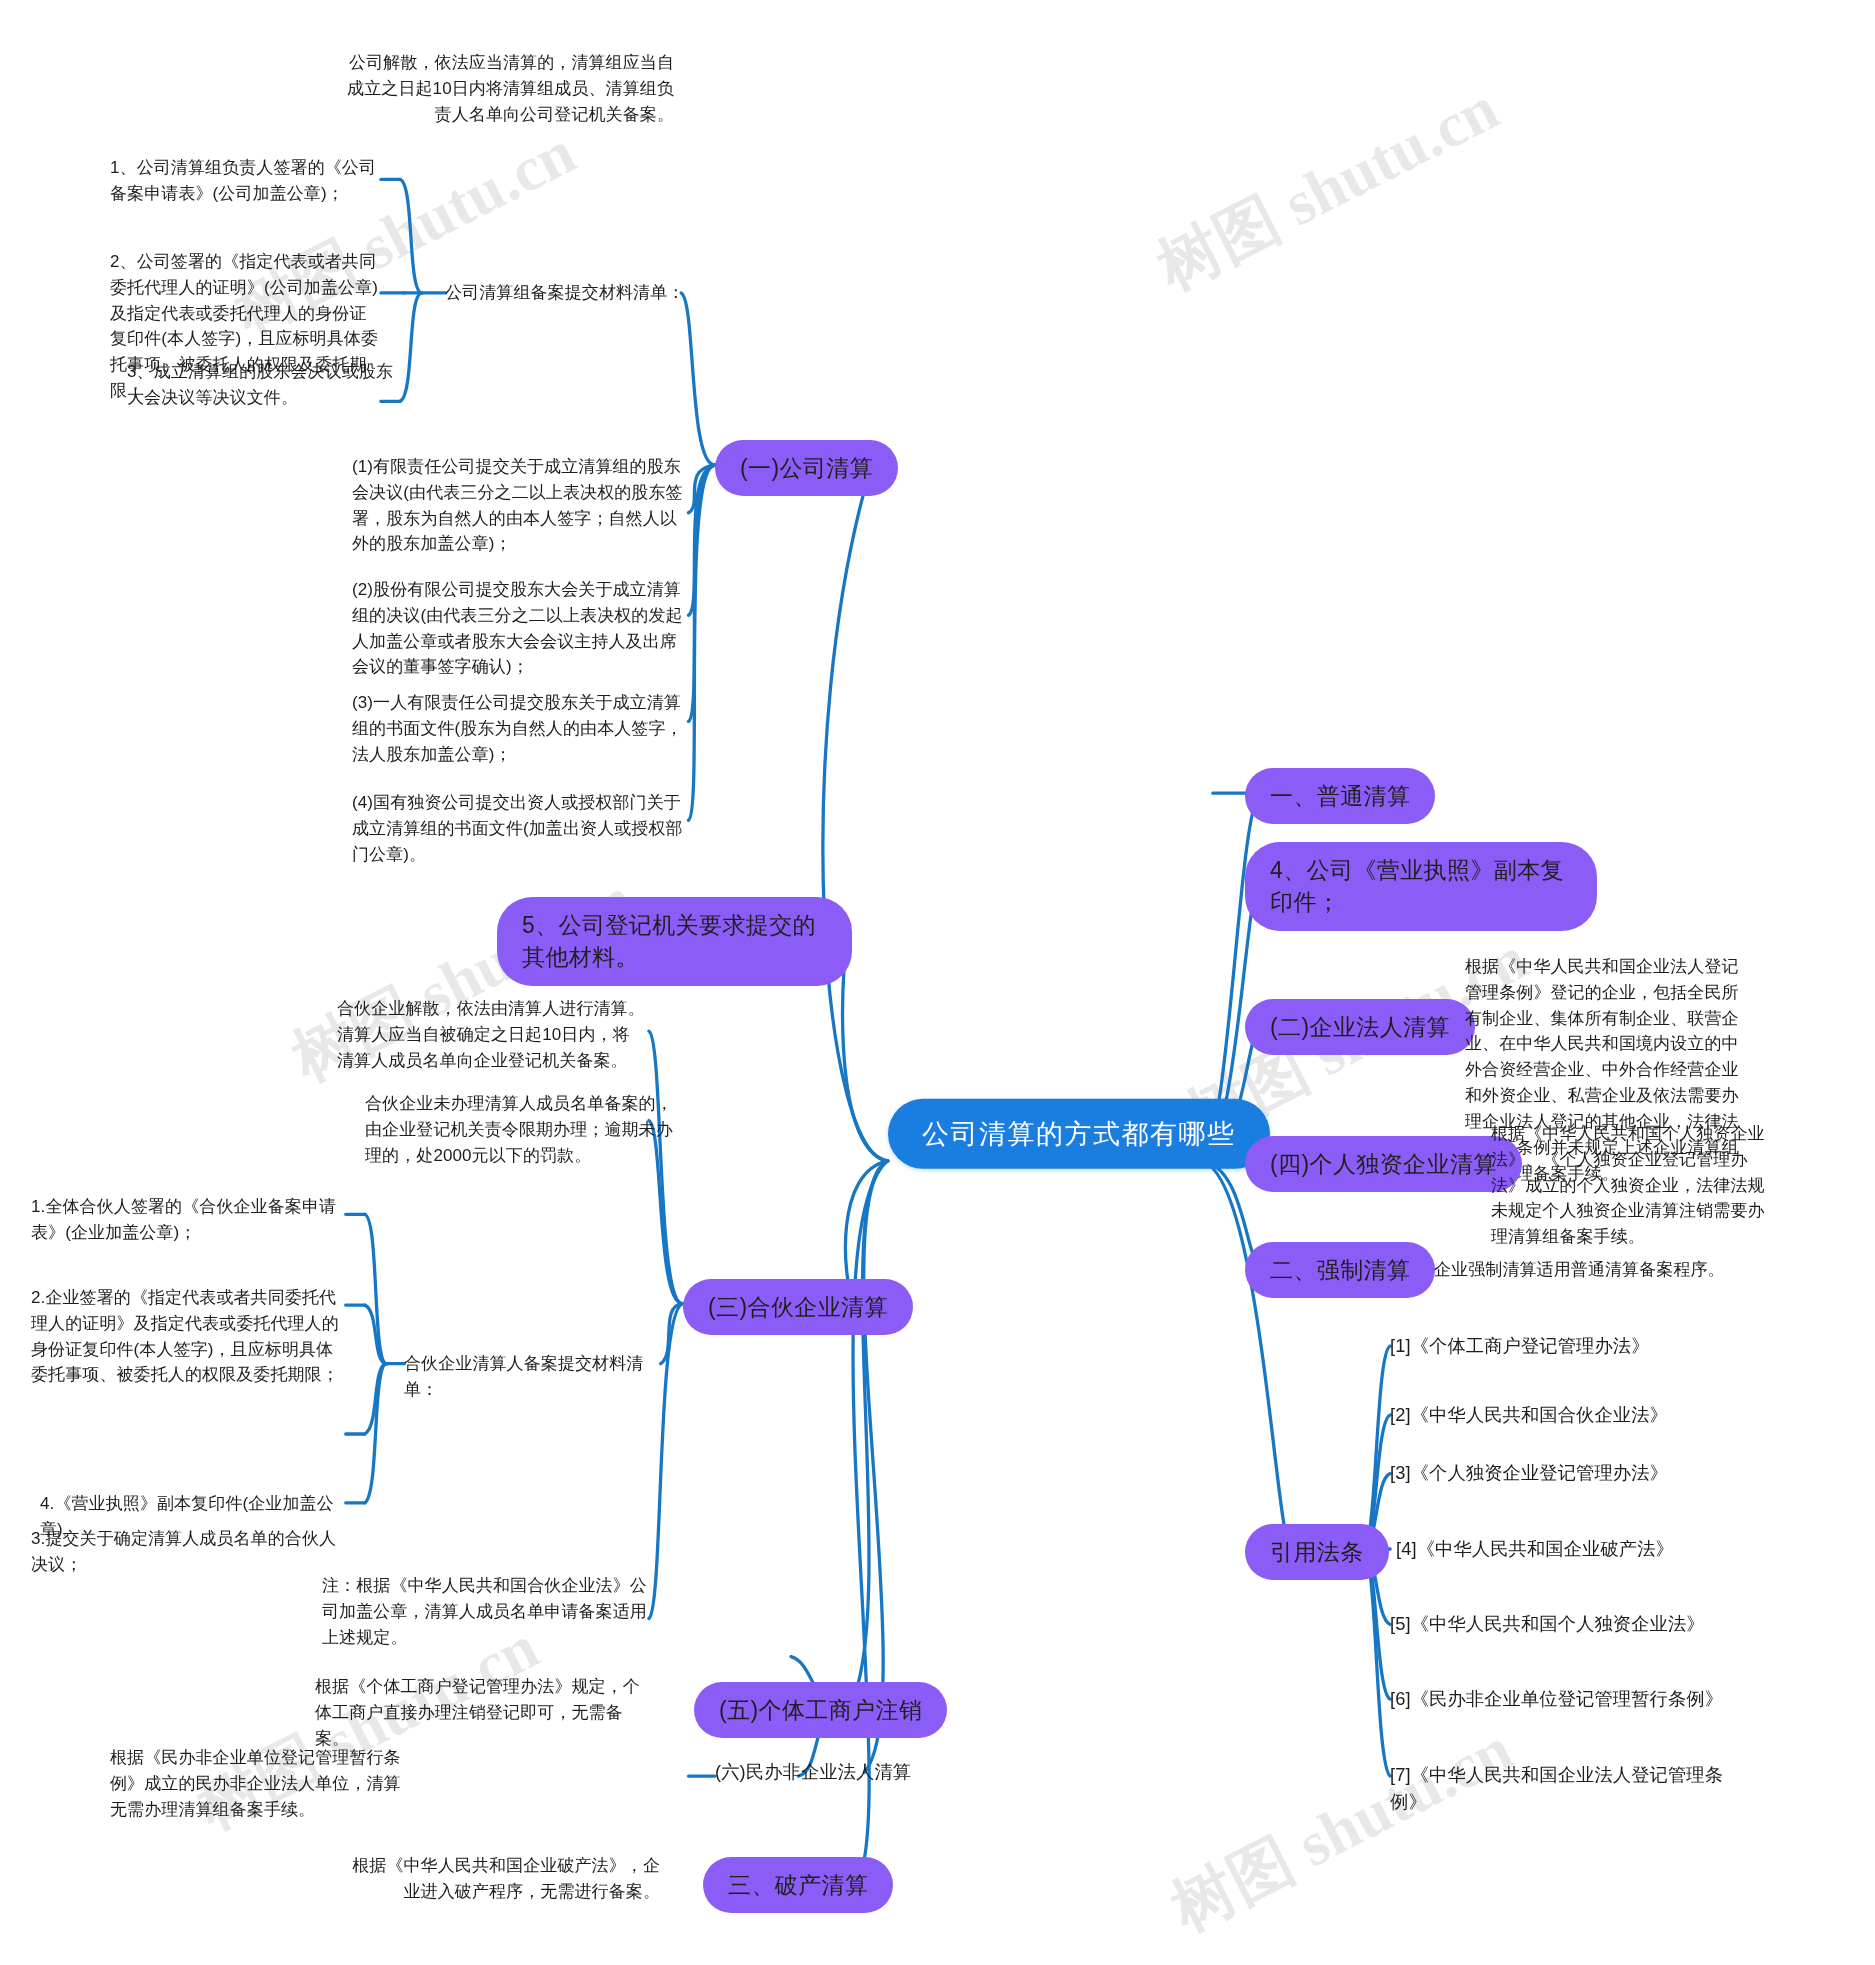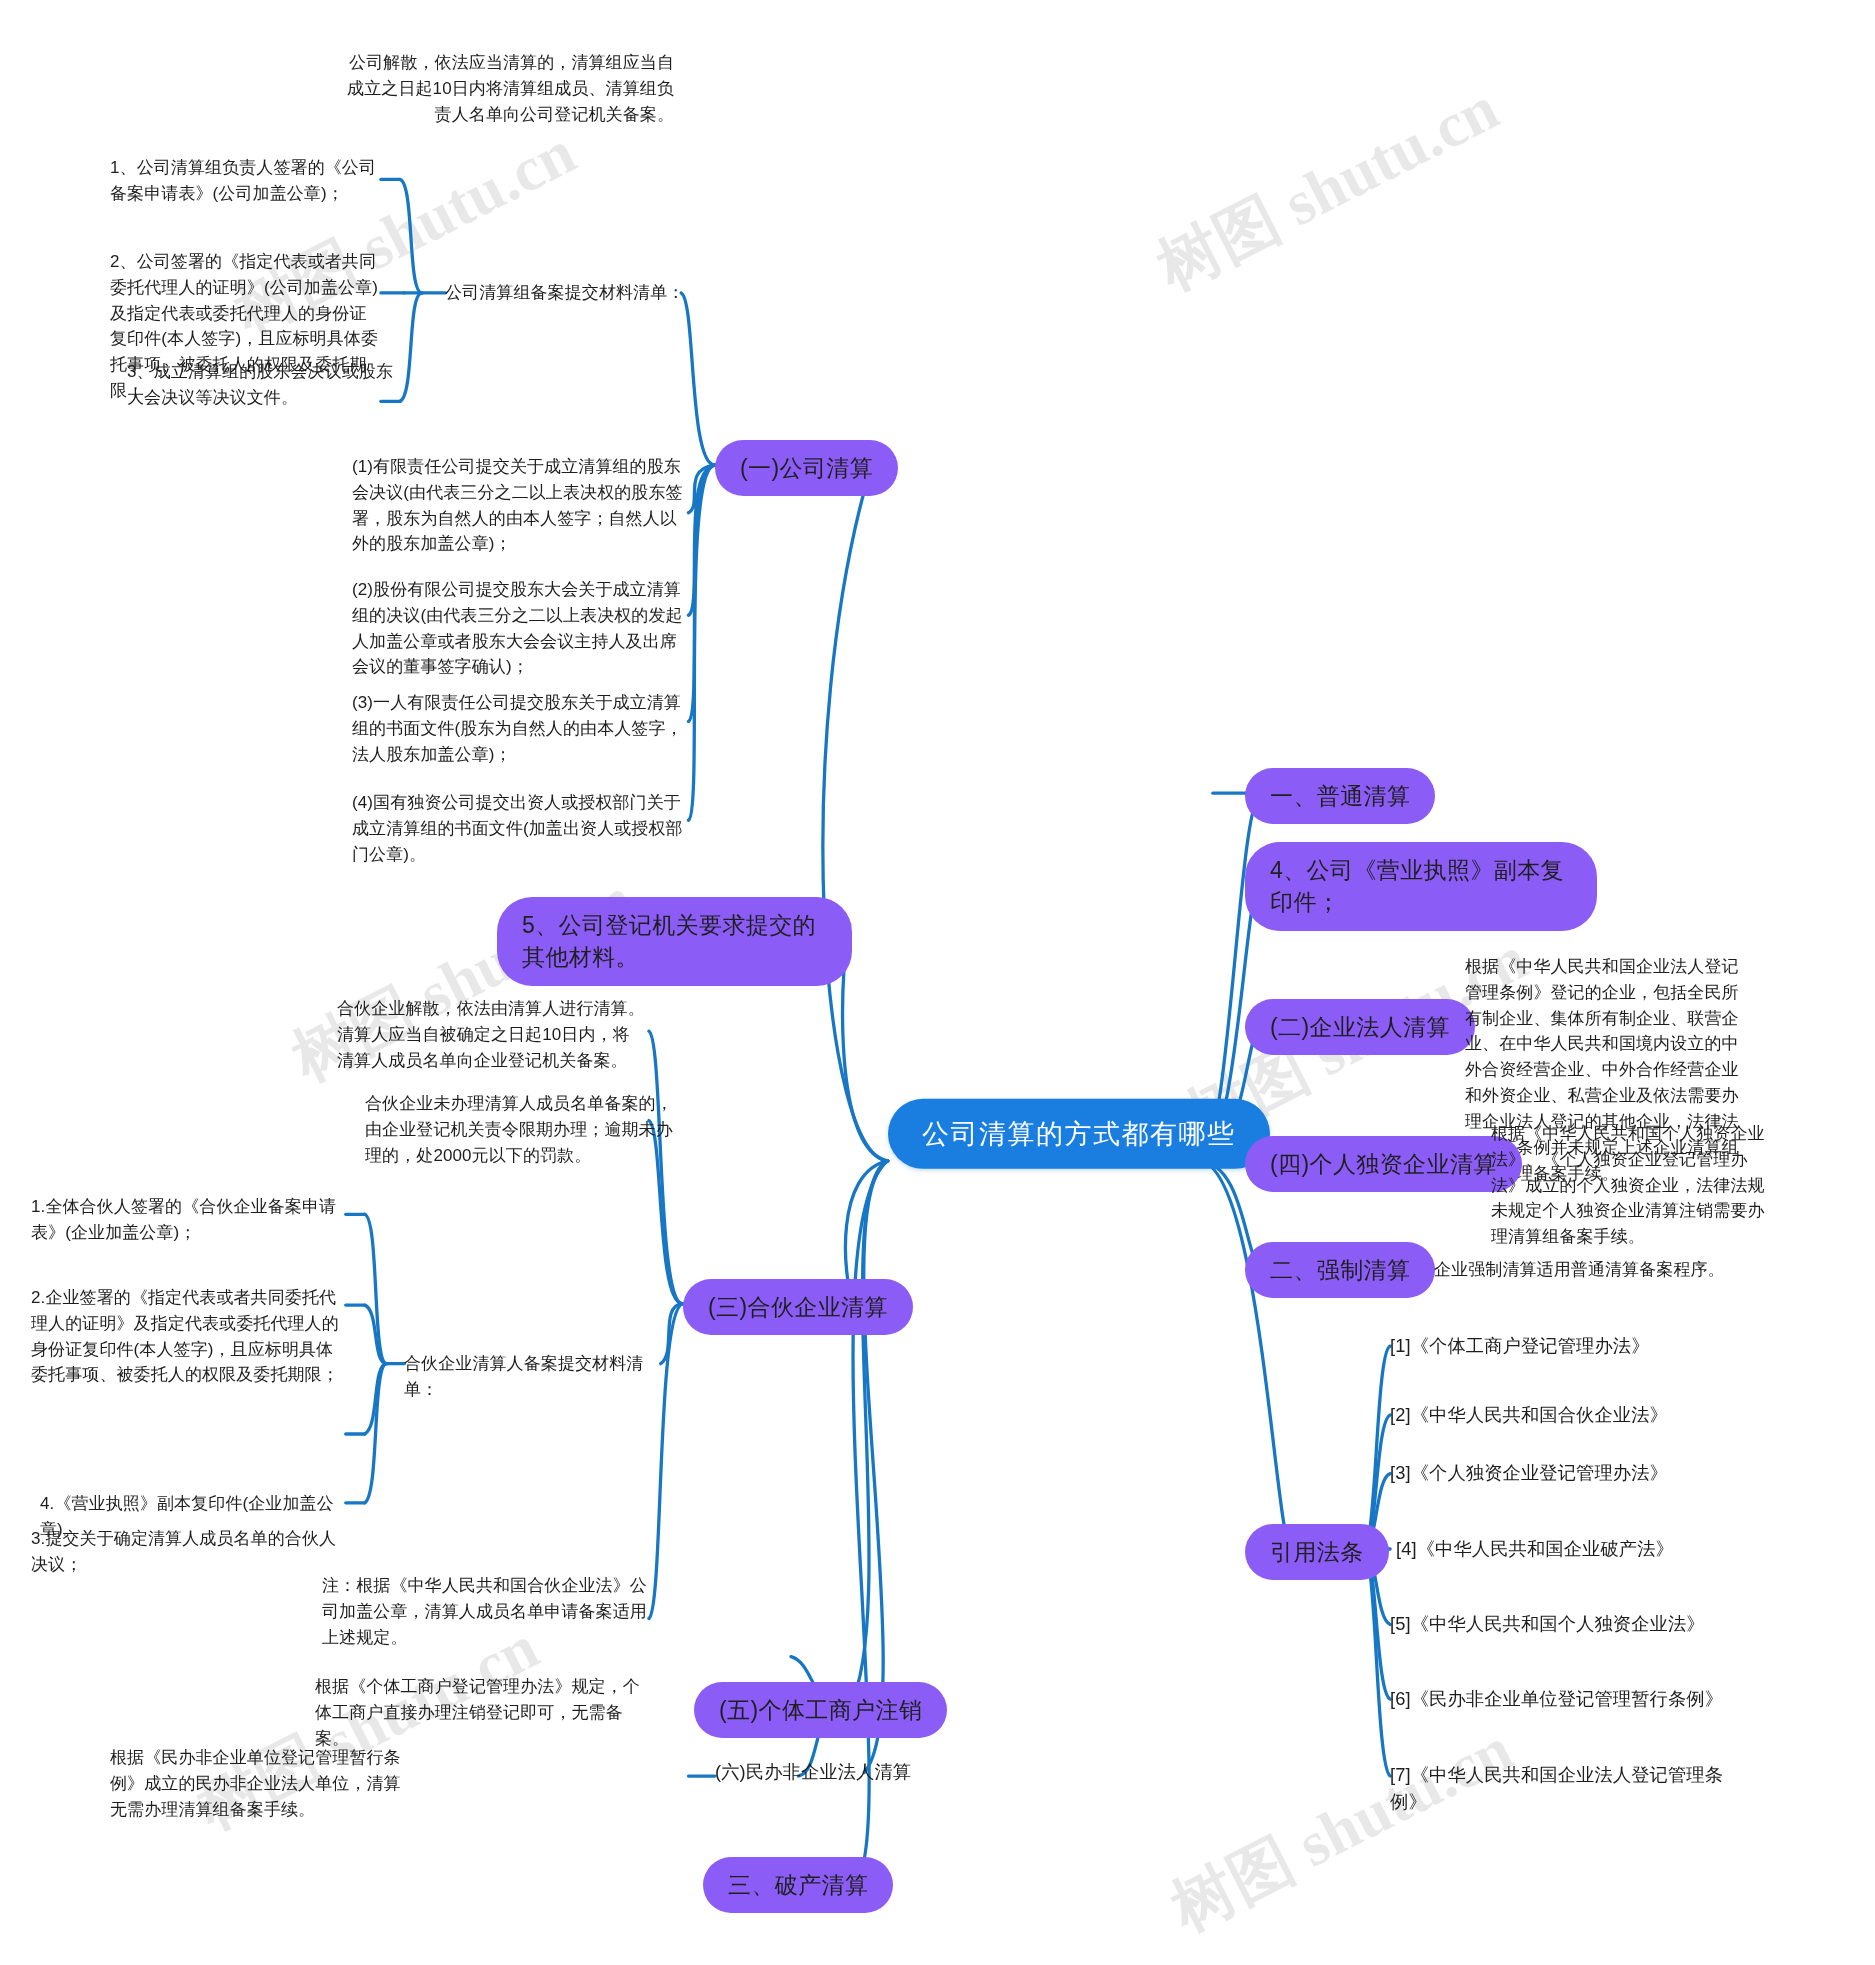--- a/index.html
+++ b/index.html
@@ -165,15 +165,16 @@
 
   <div class="node leaf" style="left:322px; top:1573px; width:330px;">注：根据《中华人民共和国合伙企业法》公司加盖公章，清算人成员名单申请备案适用上述规定。</div>
 
   <div class="node pill" style="left:694px; top:1682px;">(五)个体工商户注销</div>
   <div class="node leaf" style="left:315px; top:1674px; width:330px;">根据《个体工商户登记管理办法》规定，个体工商户直接办理注销登记即可，无需备案。</div>
 
   <div class="node leaf mid" style="left:715px; top:1758px; width:242px;">(六)民办非企业法人清算</div>
   <div class="node leaf" style="left:110px; top:1745px; width:293px;">根据《民办非企业单位登记管理暂行条例》成立的民办非企业法人单位，清算无需办理清算组备案手续。</div>
 
   <div class="node pill" style="left:703px; top:1857px;">三、破产清算</div>
+  <div class="node leaf tright" style="left:352px; top:1853px; width:308px;">根据《中华人民共和国企业破产法》，企业进入破产程序，无需进行备案。</div>
 
 </div>
 
 
 </body></html>

